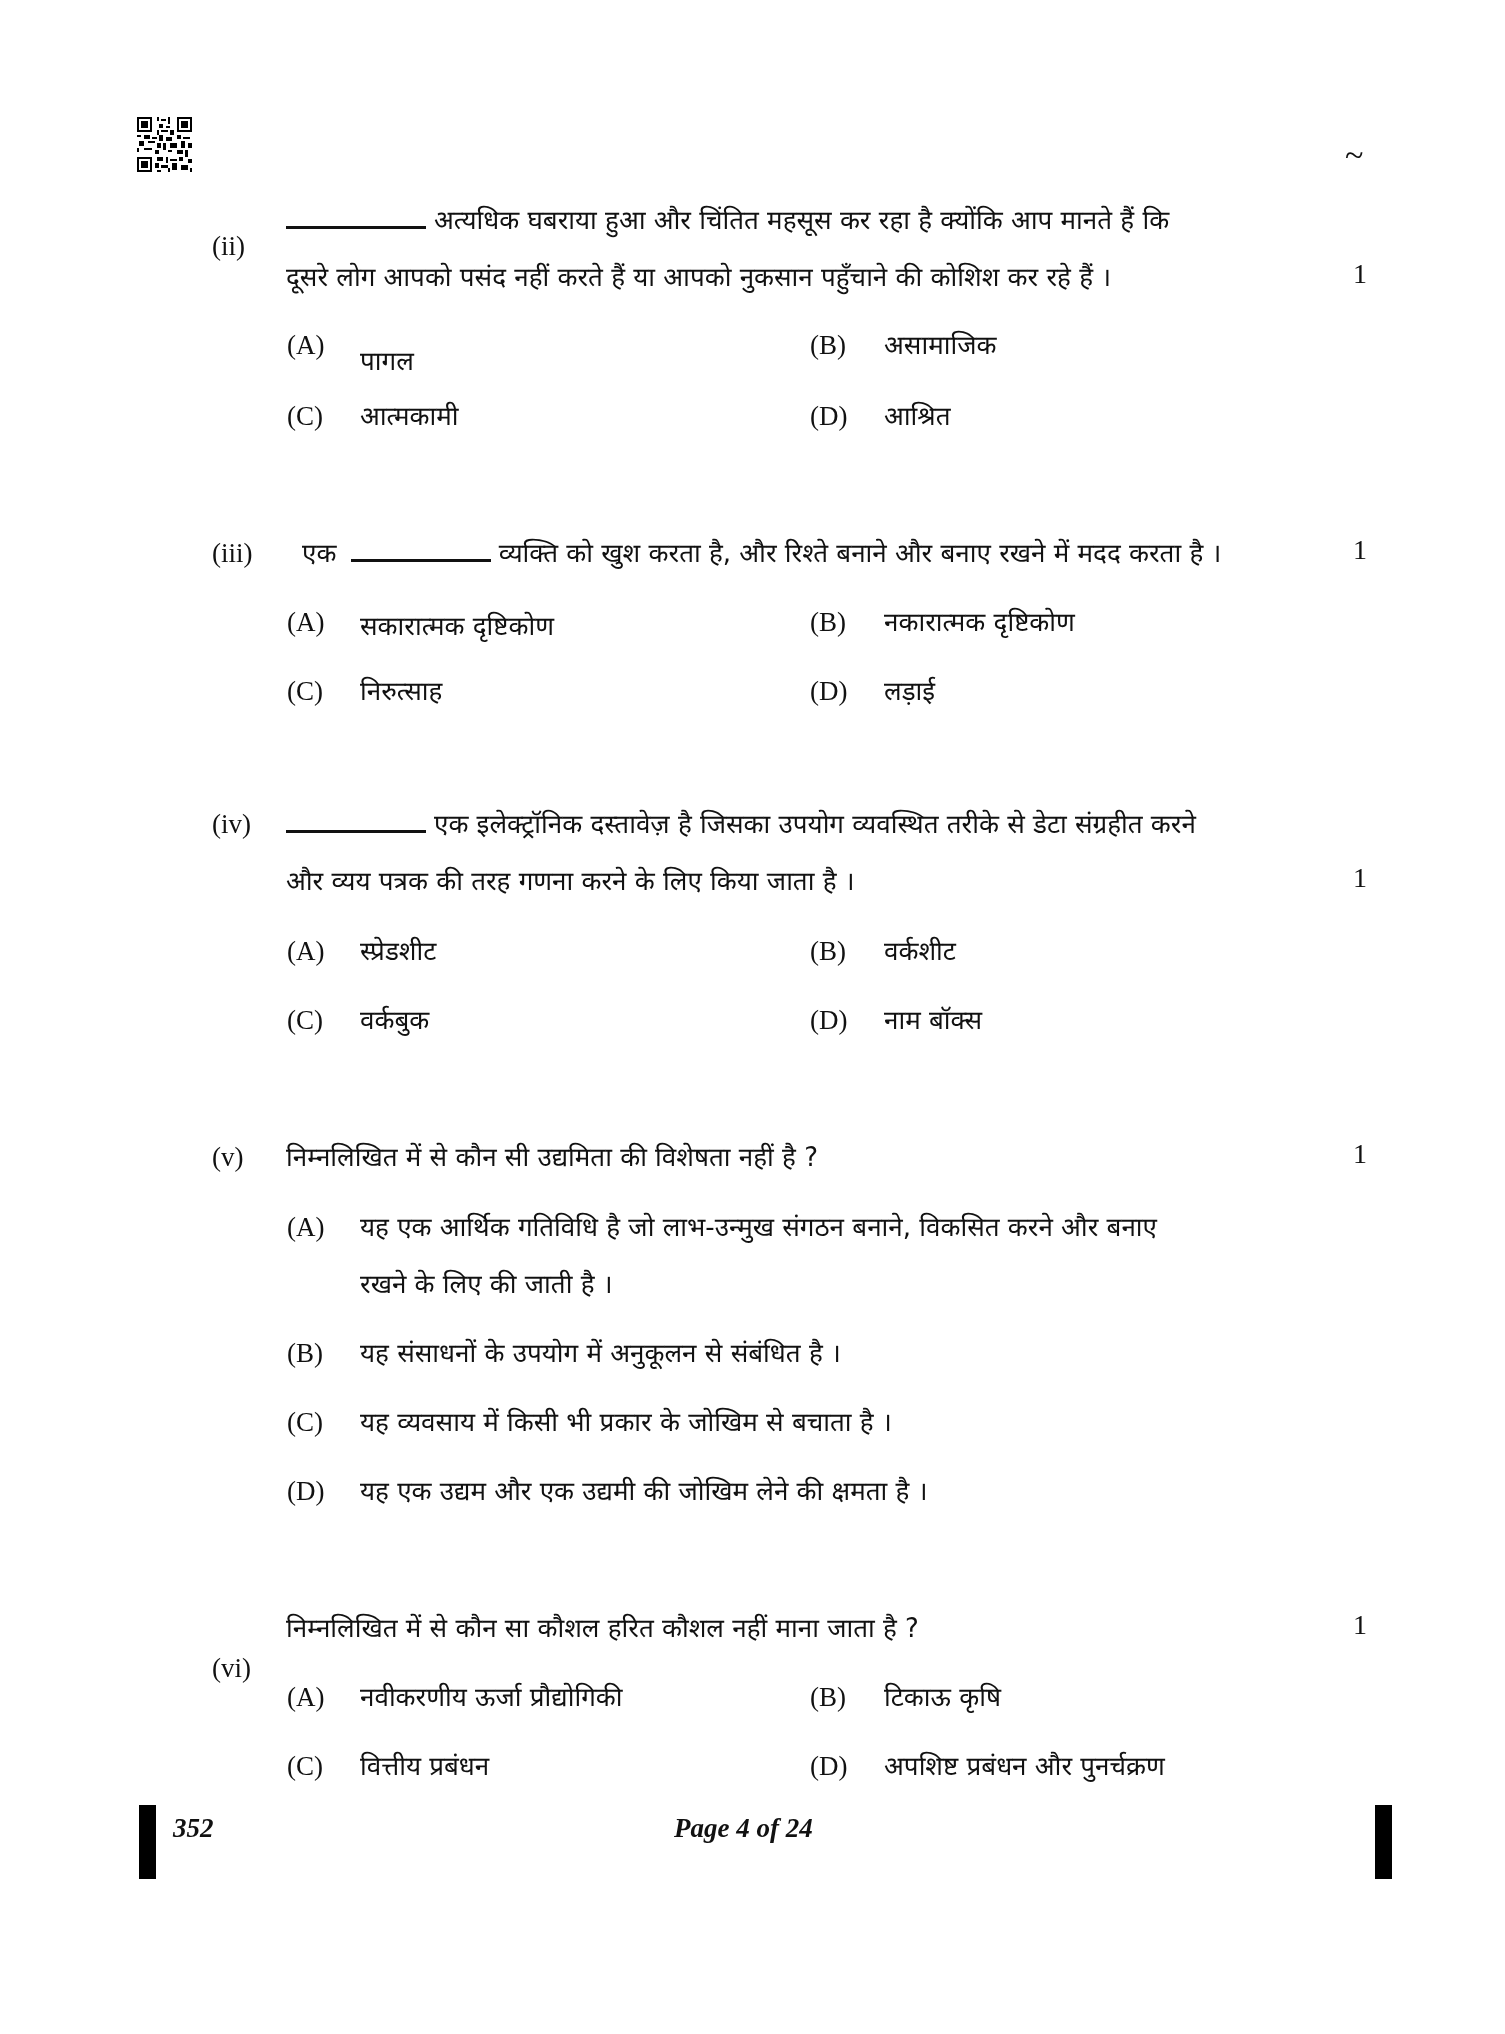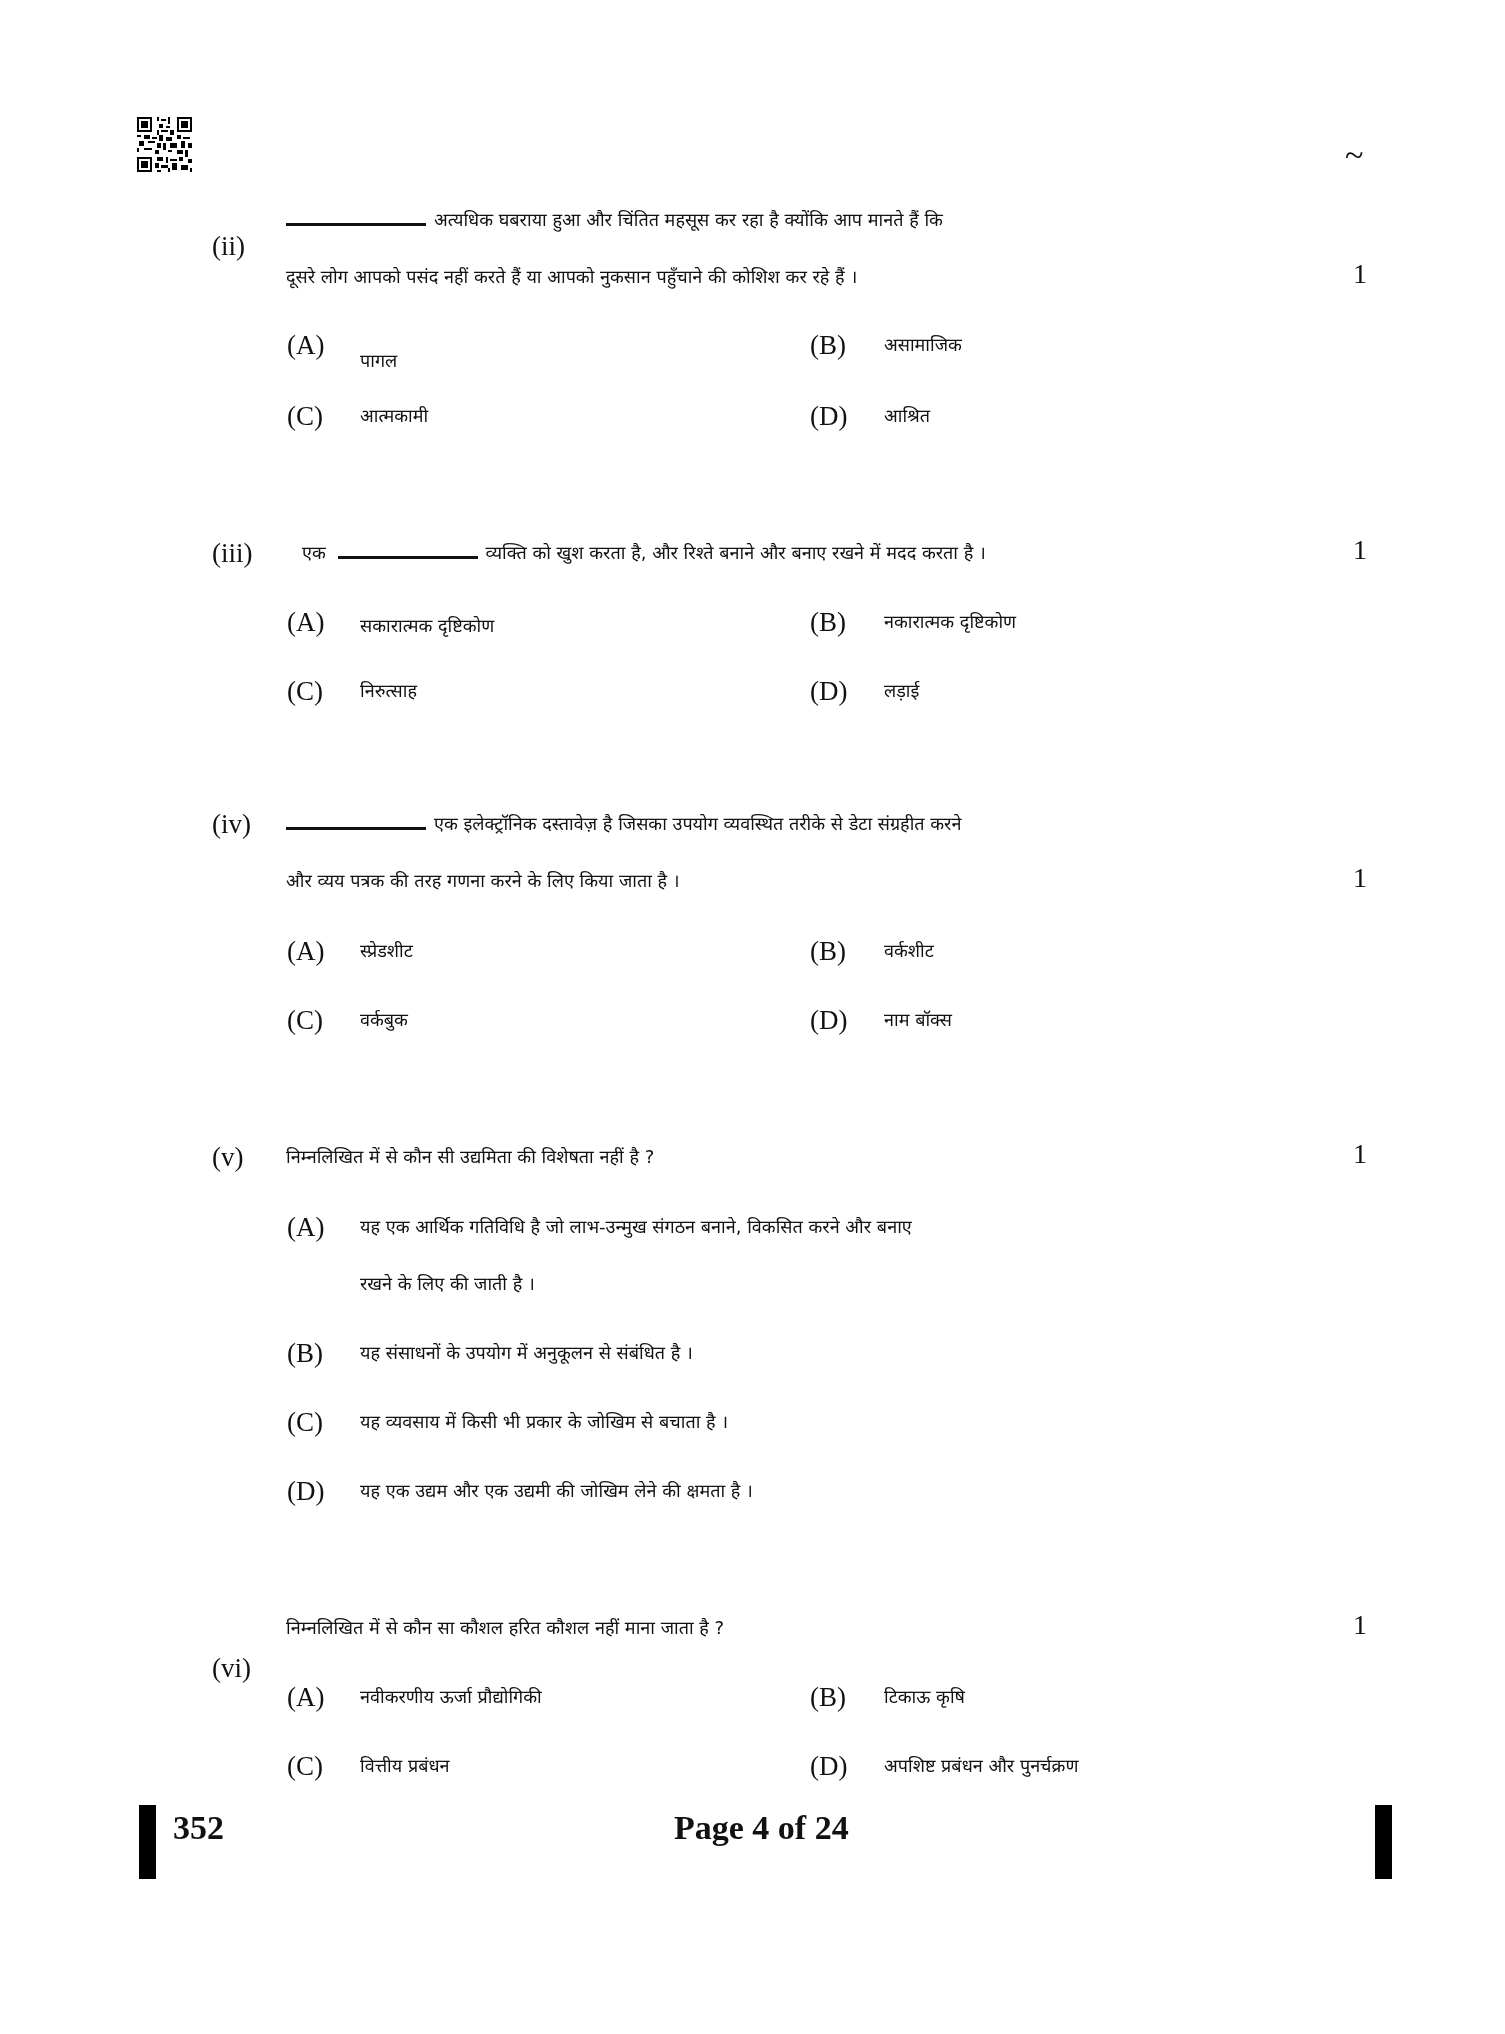--- a/index.html
+++ b/index.html
@@ -1,25 +1,25 @@
 <!DOCTYPE html>
 <html><head>
 <meta charset="utf-8">
 <style>
   html, body { margin: 0; padding: 0; background: #ffffff; }
   body { width: 1505px; height: 2034px; position: relative; overflow: hidden;
          font-family: "Liberation Serif", "DejaVu Serif", serif; color: #111; }
   .abs { position: absolute; white-space: nowrap; }
   .qnum { font-size: 27px; line-height: 34px; }
-  .txt { font-family: "DejaVu Sans", "Liberation Sans", sans-serif; font-size: 18px; line-height: 34px; letter-spacing: 0px; }
+  .txt { font-family: "DejaVu Sans", "Liberation Sans", sans-serif; font-size: 26px; line-height: 34px; letter-spacing: 0px; }
   .opt-label { font-size: 27px; line-height: 34px; }
   .mark { font-size: 28px; line-height: 34px; }
   .blank { display: inline-block; border-bottom: 3px solid #111; vertical-align: baseline; margin-right: 8px; height: 20px; }
   .bar { position: absolute; background: #000; }
-  .footer-text { font-family: "Liberation Serif", "DejaVu Serif", serif; font-weight: bold; font-size: 34px; line-height: 30px; }
+  .footer-text { font-family: "Liberation Serif", "DejaVu Serif", serif; font-weight: bold; font-size: 27px; line-height: 30px; font-style: italic; }
   .qr { position: absolute; left: 137px; top: 117px; width: 55px; height: 55px; }
   .tilde { font-size: 34px; line-height: 30px; }
 </style>
 </head>
 <body>
 
 <svg class="qr" viewBox="0 0 25 25" shape-rendering="crispEdges">
   <rect x="0" y="0" width="25" height="25" fill="#fff"></rect>
 
   <rect x="0" y="0" width="7" height="7" fill="#000"></rect>

